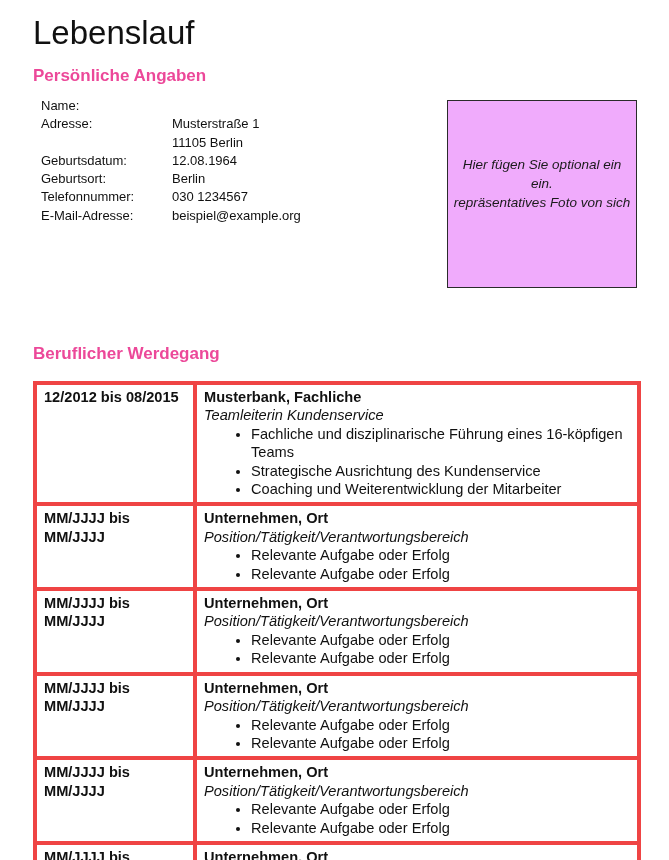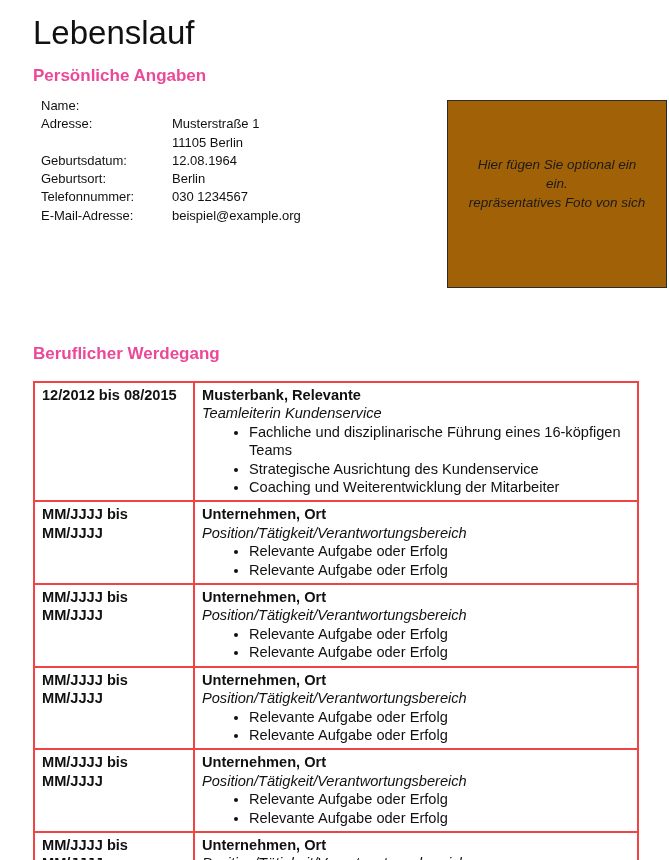--- a/index.html
+++ b/index.html
@@ -40,24 +40,24 @@
     line-height: 18.3px;
   }
   .field-row { display: flex; }
   .flabel { width: 131px; flex: 0 0 131px; }
   .fvalue { flex: 1; }
 
   .photo-box {
     position: absolute;
     left: 447px;
     top: 100px;
-    width: 220px;
+    width: 190px;
     height: 188px;
     border: 1px solid #2b2b2b;
-    background: #a16207;
+    background: #f0abfc;
   }
   .photo-text {
     margin-top: 54px;
     text-align: center;
     font-style: italic;
     font-size: 13.5px;
     line-height: 19px;
     color: #1a1a1a;
   }
 
@@ -66,21 +66,21 @@
     left: 33px;
     top: 381px;
     width: 604px;
     border-collapse: collapse;
     table-layout: fixed;
     font-size: 14.6px;
   }
   table.career col.c1 { width: 160px; }
   table.career col.c2 { width: 444px; }
   table.career td {
-    border: 2px solid #ef4444;
+    border: 4px solid #ef4444;
     vertical-align: top;
     padding: 3px 6px 4px 7px;
     line-height: 18.4px;
   }
   tr.row-first { height: 94px; }
   tr.row-tpl   { height: 73px; }
   tr.row-last  { height: 76px; }
   .period  { font-weight: 700; }
   .company { font-weight: 700; }
   .position { font-style: italic; }
@@ -140,21 +140,21 @@
     <colgroup>
         <col class="c1">
         <col class="c2">
       </colgroup>
     <tbody>
       <tr class="row-first">
         <td>
           <span class="period">12/2012 bis 08/2015</span>
         </td>
         <td>
-          <div class="company">Musterbank, Relevante</div>
+          <div class="company">Musterbank, Fachliche</div>
           <div class="position">Teamleiterin Kundenservice</div>
           <ul class="bullets">
             <li>Fachliche und disziplinarische Führung eines 16-köpfigen Teams</li>
             <li>Strategische Ausrichtung des Kundenservice</li>
             <li>Coaching und Weiterentwicklung der Mitarbeiter</li>
           </ul>
         </td>
       </tr>
       <tr class="row-tpl">
         <td>

